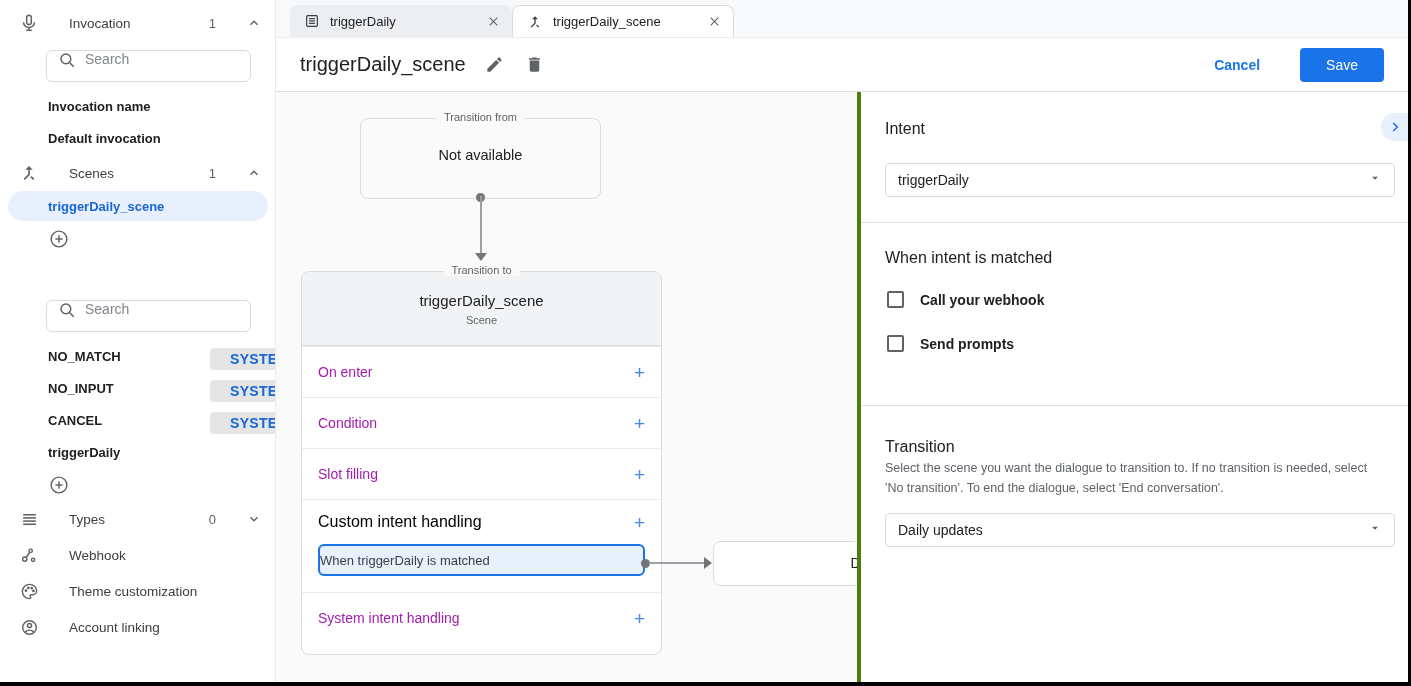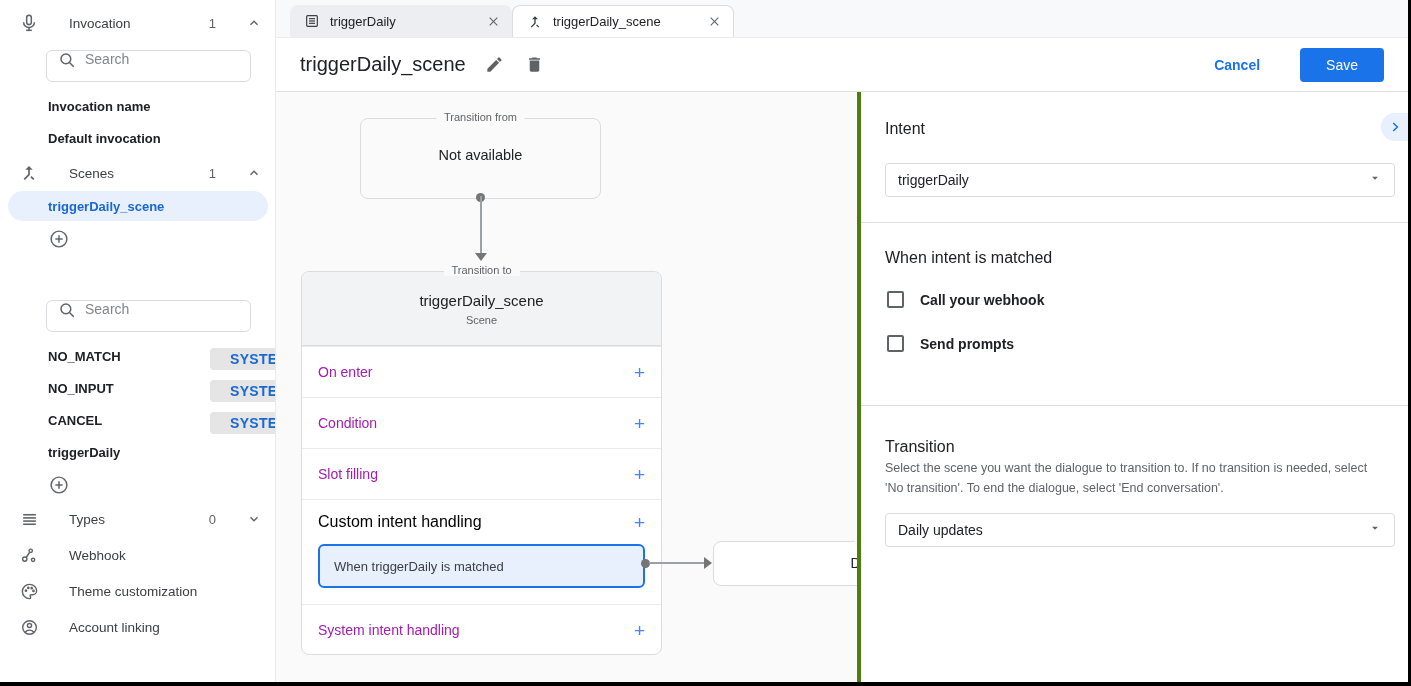--- a/index.html
+++ b/index.html
@@ -56,21 +56,21 @@
   .scenecard { left:25px; top:179px; width:361px; height:384px; background:#fff; }
   .cardhead { height:74px; background:#f1f3f4; border-bottom:1px solid #dadce0; border-radius:8px 8px 0 0; text-align:center; }
   .cardhead .ctitle { padding-top:20px; font-size:15px; color:#202124; }
   .cardhead .csub { padding-top:5px; font-size:11px; color:#5f6368; }
   .scene-row { height:51px; display:flex; align-items:center; justify-content:space-between; padding:0 16px; border-top:1px solid #e8eaed; cursor:pointer; }
   .scene-row:first-of-type { border-top:none; }
   .scene-row .rlabel { font-size:14px; color:#a21caf; }
   .plus { font-size:19px; color:#4285f4; line-height:1; cursor:pointer; }
   .customblock { border-top:1px solid #e8eaed; }
   .customblock .crow { height:44px; display:flex; align-items:center; justify-content:space-between; padding:0 16px; }
-  .chip { margin:0 16px 16px 16px; height:44px; border:2px solid #1a73e8; background:#e8f0fe; border-radius:6px; display:flex; align-items:center; padding-left:14px; font-size:13px; color:#3c4043; cursor:pointer; }
+  .chip { margin:0 16px 16px 16px; height:32px; border:2px solid #1a73e8; background:#e8f0fe; border-radius:6px; display:flex; align-items:center; font-size:13px; color:#3c4043; cursor:pointer; }
   .hline { position:absolute; left:373px; top:470px; width:56px; height:2px; background:#9aa0a6; }
   .harrow { position:absolute; left:428px; top:465px; width:0; height:0; border-top:6px solid transparent; border-bottom:6px solid transparent; border-left:8px solid #757575; }
   .dailynode { left:437px; top:449px; width:360px; height:45px; background:#fff; }
   .dailynode .nbody { position:absolute; left:0; right:0; top:13px; text-align:center; font-size:14px; color:#202124; }
 
   
   .panel { position:relative; flex:1; background:#fff; overflow:hidden; }
   .collapsebtn { position:absolute; right:0; top:21px; width:27px; height:28px; background:#e8f0fe; border-radius:14px 0 0 14px; display:flex; align-items:center; justify-content:center; cursor:pointer; }
   .pheading { position:absolute; left:24px; font-size:16px; color:#202124; }
   .pselect { position:absolute; left:24px; right:13px; height:34px; border:1px solid #dadce0; border-radius:4px; background:#fff; display:flex; align-items:center; padding:0 12px; cursor:pointer; }

